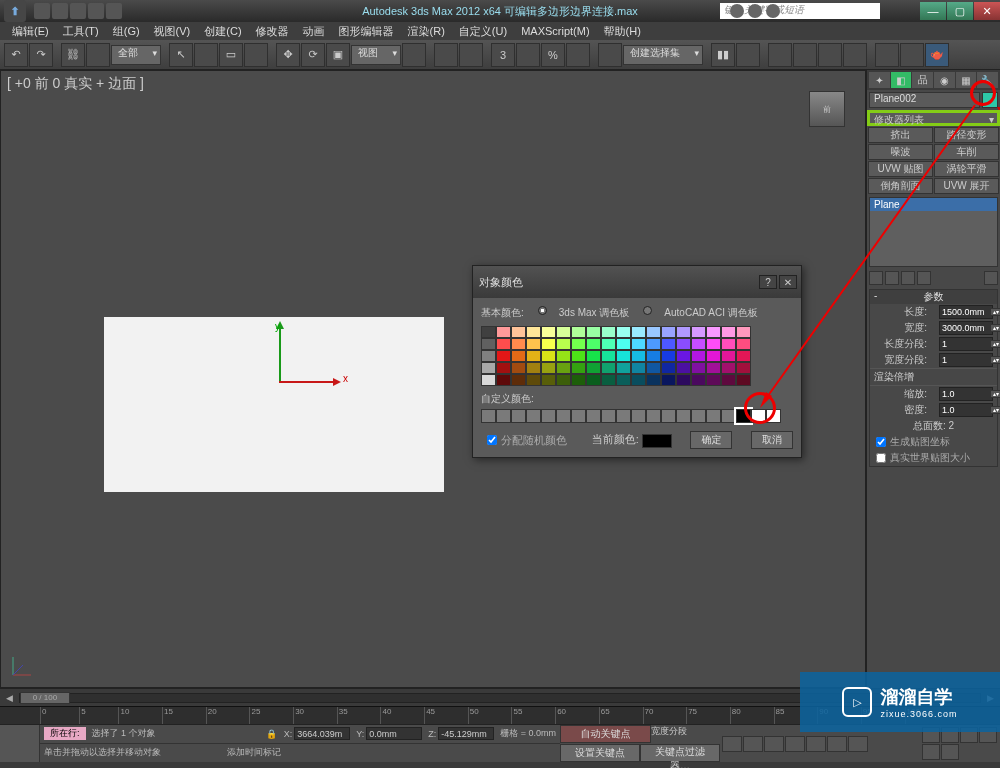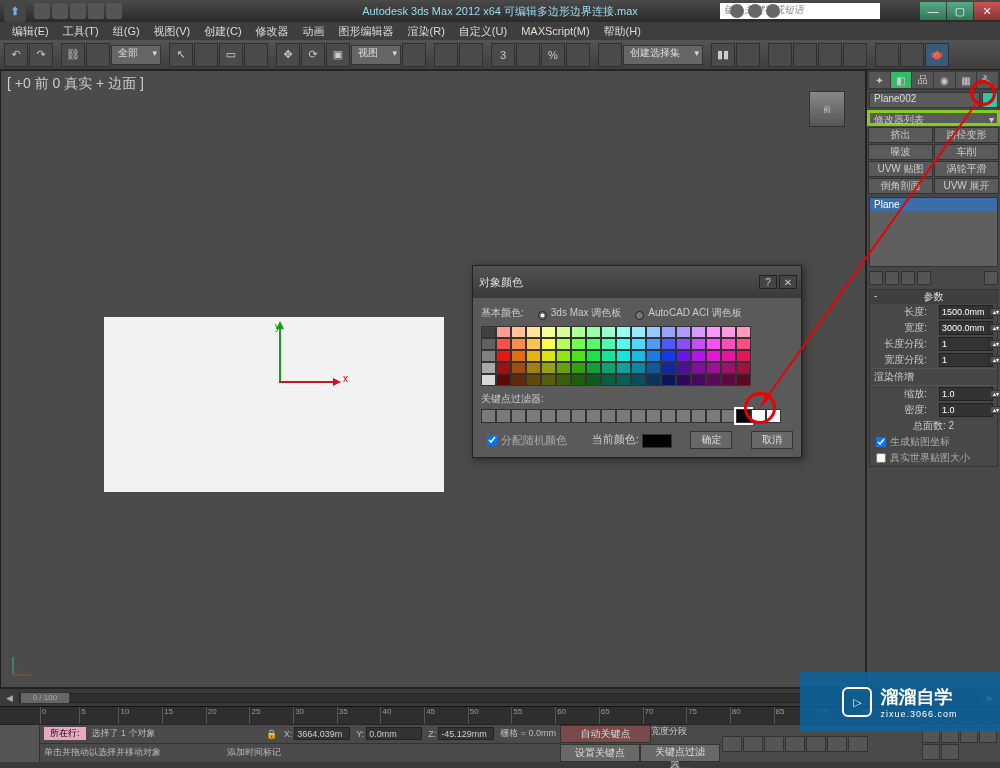--- a/index.html
+++ b/index.html
@@ -70,21 +70,21 @@
 .chk { display: flex; align-items: center; gap: 4px; padding: 1px 6px; color: #aaa; }
 .chk input { width: 10px; height: 10px; }
 .subhdr { font-size: 10px; color: #ccc; padding: 1px 4px; border-top: 1px solid #555; border-bottom: 1px solid #555; background:#474747;}
 
 
 .dialog { position: absolute; top: 265px; left: 472px; width: 330px; background: #5a5a5a; border: 1px solid #222; box-shadow: 2px 2px 8px rgba(0,0,0,.5); }
 .dlg-title { height: 32px; background: linear-gradient(#525252,#3a3a3a); display: flex; align-items: center; padding: 0 6px; font-size: 11px; color: #ddd; position: relative; }
 .dlg-title .dlgbtn { position: absolute; width: 18px; height: 14px; background: #444; border: 1px solid #222; display: flex; align-items: center; justify-content: center; font-size: 10px; color: #ccc; }
 .dlg-body { padding: 8px; }
 .palette-row { display: flex; align-items: center; gap: 14px; font-size: 10px; margin-bottom: 6px; }
-.radio { display: flex; align-items: flex-end; gap: 4px; }
+.radio { display: flex; align-items: flex-start; gap: 12px; }
 .radio i { width: 9px; height: 9px; border-radius: 50%; border: 1px solid #222; background: #777; display: inline-block; }
 .radio.sel i { background: radial-gradient(#fff 30%, #777 40%); }
 .swatch-grid {}
 .swatch-row { display: flex; }
 .swatch { width: 15px; height: 12px; border: 1px solid #333; }
 .sectlbl { font-size: 10px; color: #ccc; margin: 6px 0 3px; }
 .custom-row { display: flex; }
 .custom-row .swatch { width: 15px; height: 14px; background: #777; }
 .dlg-btn { height: 18px; background: #686868; border: 1px solid #333; color: #ddd; font-size: 10px; padding: 0 10px; }
 .btnrow { display: flex; gap: 10px; align-items: center; margin-top: 8px; justify-content: space-between; }
@@ -501,21 +501,21 @@
           <div class="swatch" style="background: rgb(9, 77, 94);"></div>
           <div class="swatch" style="background: rgb(9, 50, 94);"></div>
           <div class="swatch" style="background: rgb(9, 22, 94);"></div>
           <div class="swatch" style="background: rgb(44, 9, 94);"></div>
           <div class="swatch" style="background: rgb(74, 9, 94);"></div>
           <div class="swatch" style="background: rgb(94, 9, 88);"></div>
           <div class="swatch" style="background: rgb(94, 9, 62);"></div>
           <div class="swatch" style="background: rgb(94, 9, 34);"></div>
         </div>
       </div>
-    <div class="sectlbl">关键点过滤器:</div>
+    <div class="sectlbl">自定义颜色:</div>
     <div class="custom-row" id="customrow">
         <div class="swatch" style="background: rgb(122, 122, 122);"></div>
         <div class="swatch" style="background: rgb(122, 122, 122);"></div>
         <div class="swatch" style="background: rgb(122, 122, 122);"></div>
         <div class="swatch" style="background: rgb(122, 122, 122);"></div>
         <div class="swatch" style="background: rgb(122, 122, 122);"></div>
         <div class="swatch" style="background: rgb(122, 122, 122);"></div>
         <div class="swatch" style="background: rgb(122, 122, 122);"></div>
         <div class="swatch" style="background: rgb(122, 122, 122);"></div>
         <div class="swatch" style="background: rgb(122, 122, 122);"></div>

